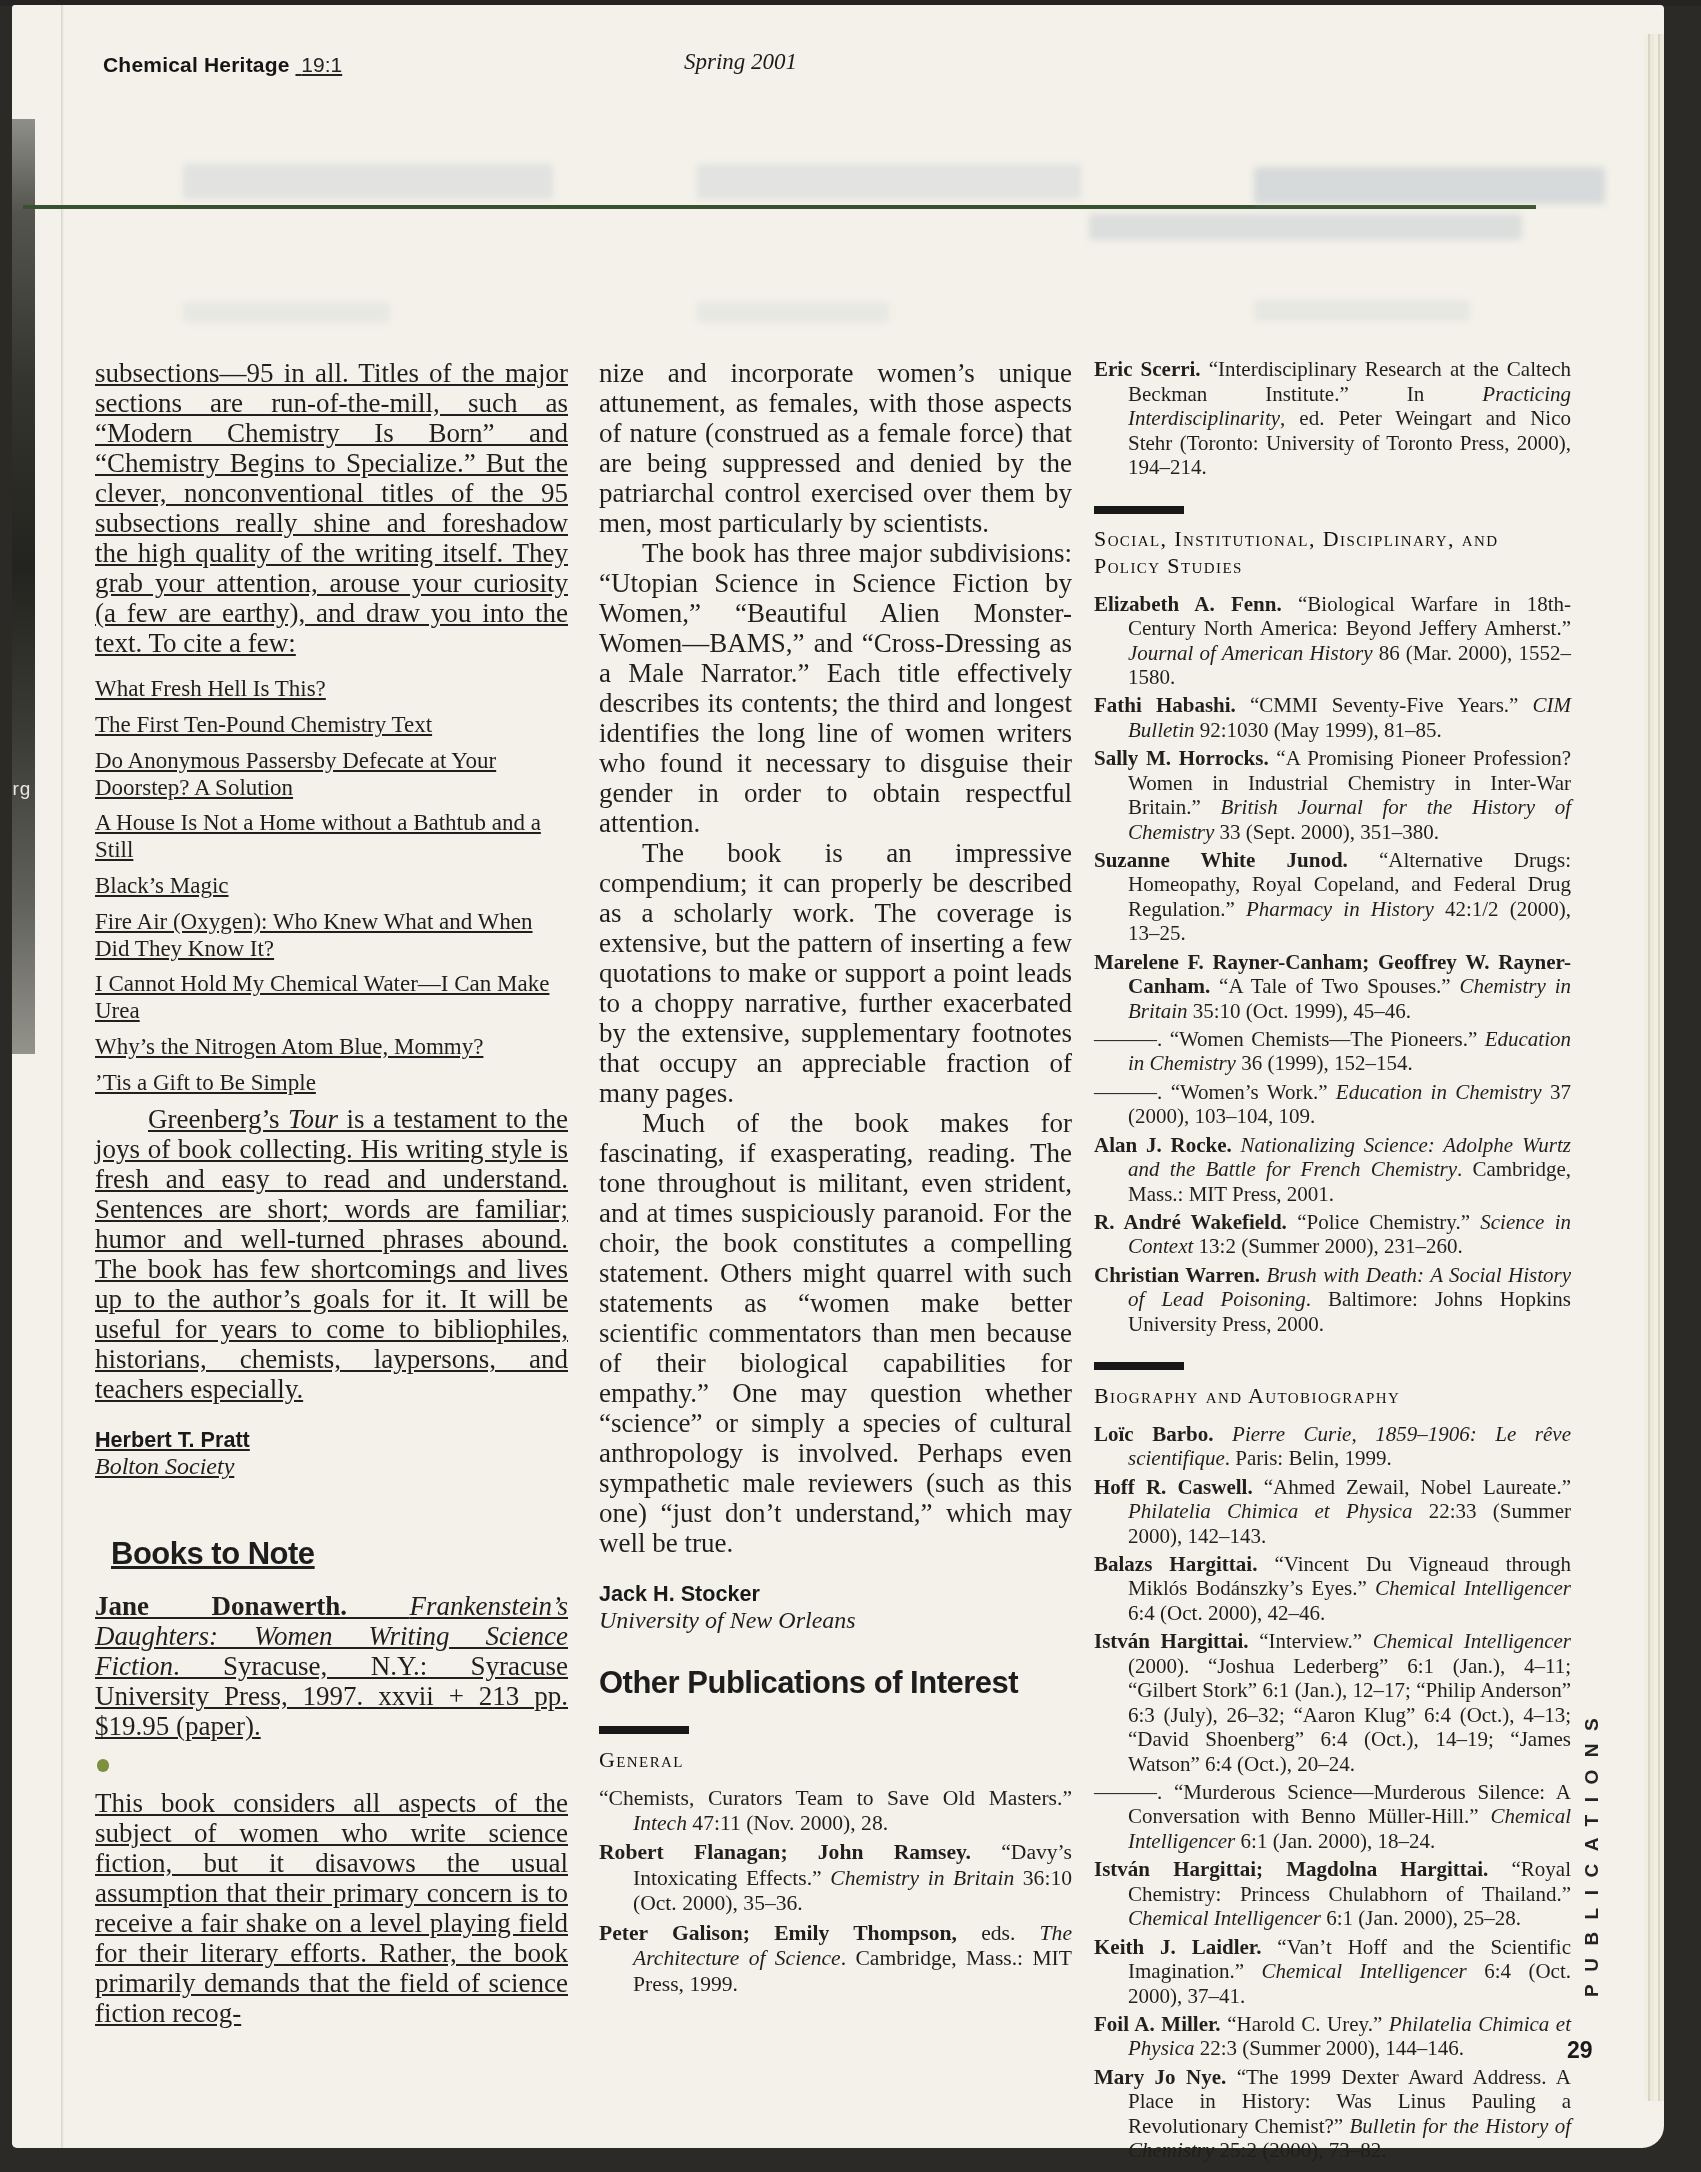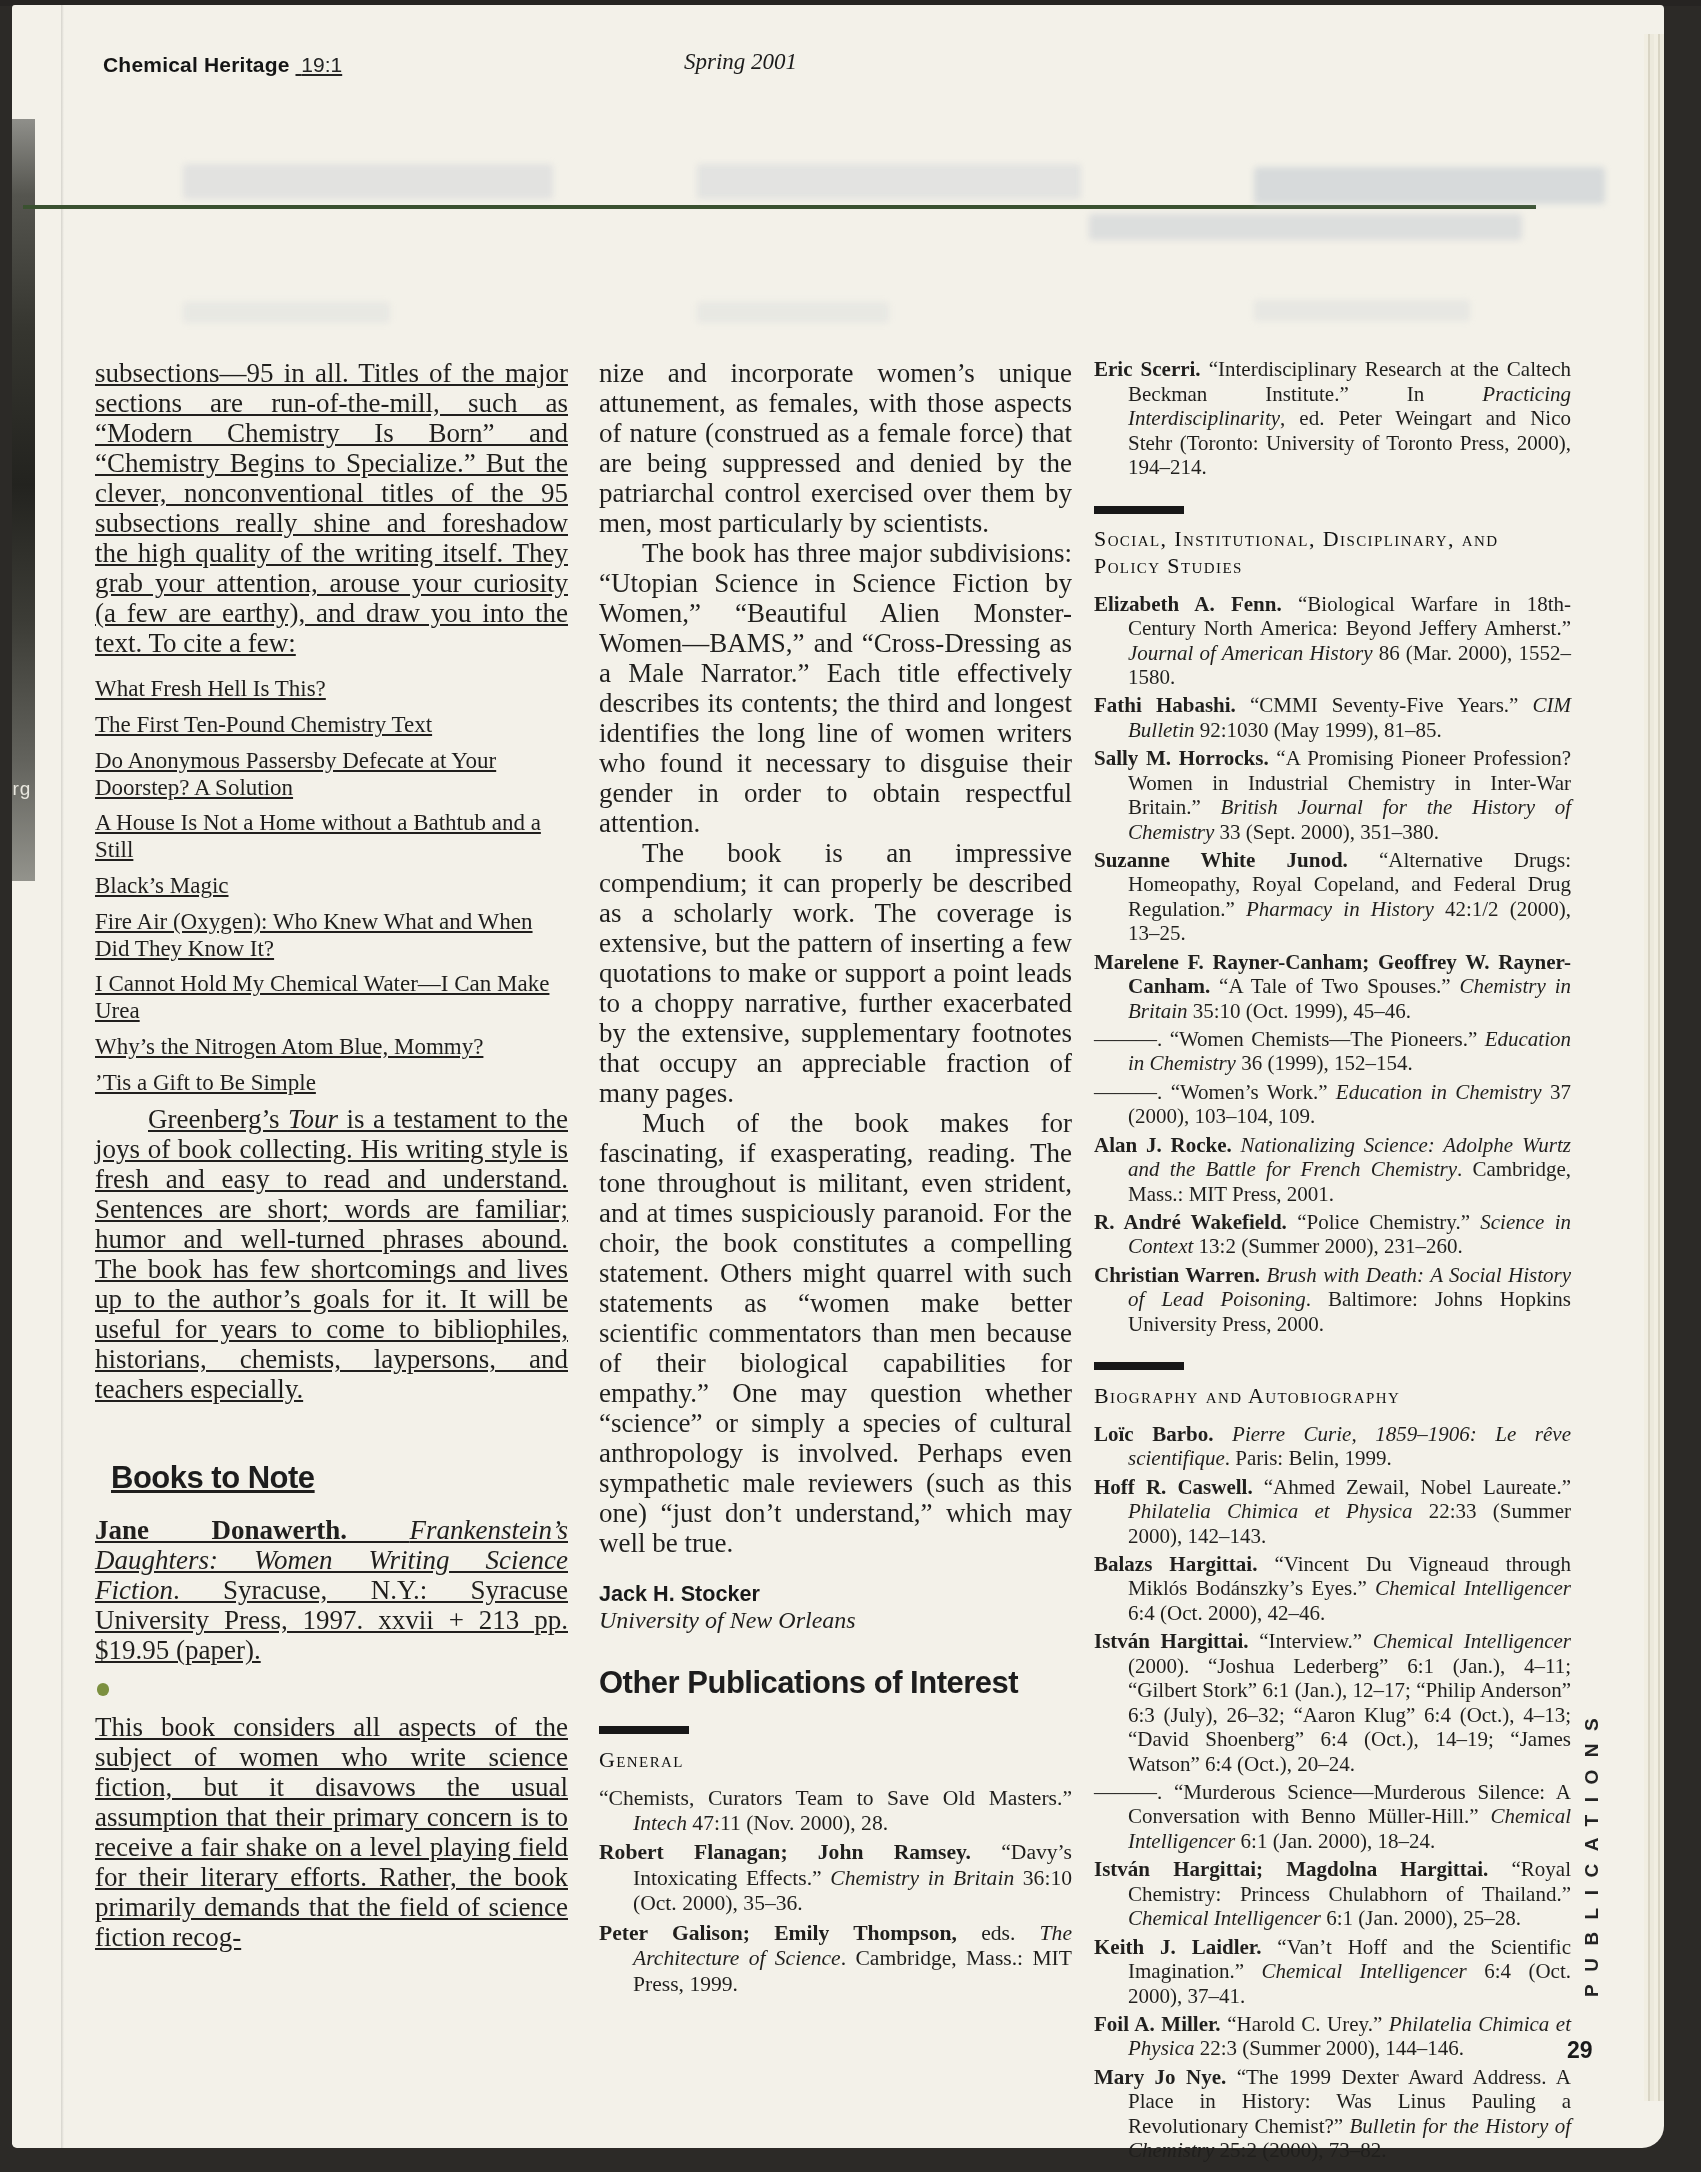--- a/index.html
+++ b/index.html
@@ -2,21 +2,21 @@
 <html style="font-size:7.7px"><head>
 <meta charset="utf-8">
 <style>
   html,body{margin:0;padding:0;background:#2c2a27;}
   .canvas{position:relative;width:1701px;height:2172px;overflow:hidden;background:#2c2a27;
           font-family:"Liberation Serif", serif;color:#201f1d;}
   .paper{position:absolute;left:11.5px;top:4.8px;width:1652px;height:2143px;background:#f3f1e9;
          border-radius:2.9px 3.8px 22px 4.8px;}
   .edge-stack{position:absolute;left:1644px;top:34px;width:20px;height:2067px;
          background:repeating-linear-gradient(90deg,#f1eee2 0 4.3px,#d9d5c5 4.3px 5.8px,#ece9dc 5.8px 10px);}
-  .photo-strip{position:absolute;left:11.5px;top:119px;width:23px;height:762px;
+  .photo-strip{position:absolute;left:11.5px;top:119px;width:23px;height:935px;
          background:linear-gradient(180deg,#8f8f8a 0%,#55554f 10%,#35352f 28%,#23231f 48%,#3c3c36 66%,#62625c 84%,#93938c 100%);}
   .spine-rg{position:absolute;left:1px;top:659px;font-family:"Liberation Sans",sans-serif;
          font-size:19px;color:#e9e7df;letter-spacing:1px;}
   .crease{position:absolute;left:61px;top:4.8px;width:2.9px;height:2143px;
          background:linear-gradient(90deg,rgba(0,0,0,0.12),rgba(0,0,0,0));}
   .rule-green{position:absolute;left:23px;top:205px;width:1513px;height:4.3px;background:#3a5130;}
 
   .running-head{position:absolute;left:103px;top:52px;font-family:"Liberation Sans",sans-serif;
          font-size:21px;line-height:25px;color:#151515;}
   .running-head .j{font-weight:bold;letter-spacing:0.2px;}
@@ -94,20 +94,24 @@
         <div class="list-title">The First Ten-Pound Chemistry Text</div>
         <div class="list-title">Do Anonymous Passersby Defecate at Your Doorstep? A Solution</div>
         <div class="list-title">A House Is Not a Home without a Bathtub and a Still</div>
         <div class="list-title">Black’s Magic</div>
         <div class="list-title">Fire Air (Oxygen): Who Knew What and When Did They Know It?</div>
         <div class="list-title">I Cannot Hold My Chemical Water—I Can Make Urea</div>
         <div class="list-title">Why’s the Nitrogen Atom Blue, Mommy?</div>
         <div class="list-title">’Tis a Gift to Be Simple</div>
       </div>
     <div class="para after-list" style="text-indent:53px;"><span>Greenberg’s </span><span class="r-i">Tour</span><span> is a testament to the joys of book collecting. His writing style is fresh and easy to read and understand. Sentences are short; words are familiar; humor and well-turned phrases abound. The book has few shortcomings and lives up to the author’s goals for it. It will be useful for years to come to bibliophiles, historians, chemists, laypersons, and teachers especially.</span></div>
+    <div class="sig">
+      <div class="sig-name">Herbert T. Pratt</div>
+      <div class="sig-affil">Bolton Society</div>
+    </div>
     <div class="big-head">Books to Note</div>
     <div class="para"><span class="r-b">Jane Donawerth. </span><span class="r-i">Frankenstein’s Daughters: Women Writing Science Fiction</span><span>. Syracuse, N.Y.: Syracuse University Press, 1997. xxvii + 213 pp. $19.95 (paper).</span></div>
     <div class="dot"></div>
     <div class="para">This book considers all aspects of the subject of women who write science fiction, but it disavows the usual assumption that their primary concern is to receive a fair shake on a level playing field for their literary efforts. Rather, the book primarily demands that the field of science fiction recog-</div>
   </div>
 
   <div class="col" id="col2">
     <div class="para">nize and incorporate women’s unique attunement, as females, with those aspects of nature (construed as a female force) that are being suppressed and denied by the patriarchal control exercised over them by men, most particularly by scientists.</div>
     <div class="para ind">The book has three major subdivisions: “Utopian Science in Science Fiction by Women,” “Beautiful Alien Monster-Women—BAMS,” and “Cross-Dressing as a Male Narrator.” Each title effectively describes its contents; the third and longest identifies the long line of women writers who found it necessary to disguise their gender in order to obtain respectful attention.</div>
     <div class="para ind">The book is an impressive compendium; it can properly be described as a scholarly work. The coverage is extensive, but the pattern of inserting a few quotations to make or support a point leads to a choppy narrative, further exacerbated by the extensive, supplementary footnotes that occupy an appreciable fraction of many pages.</div>

